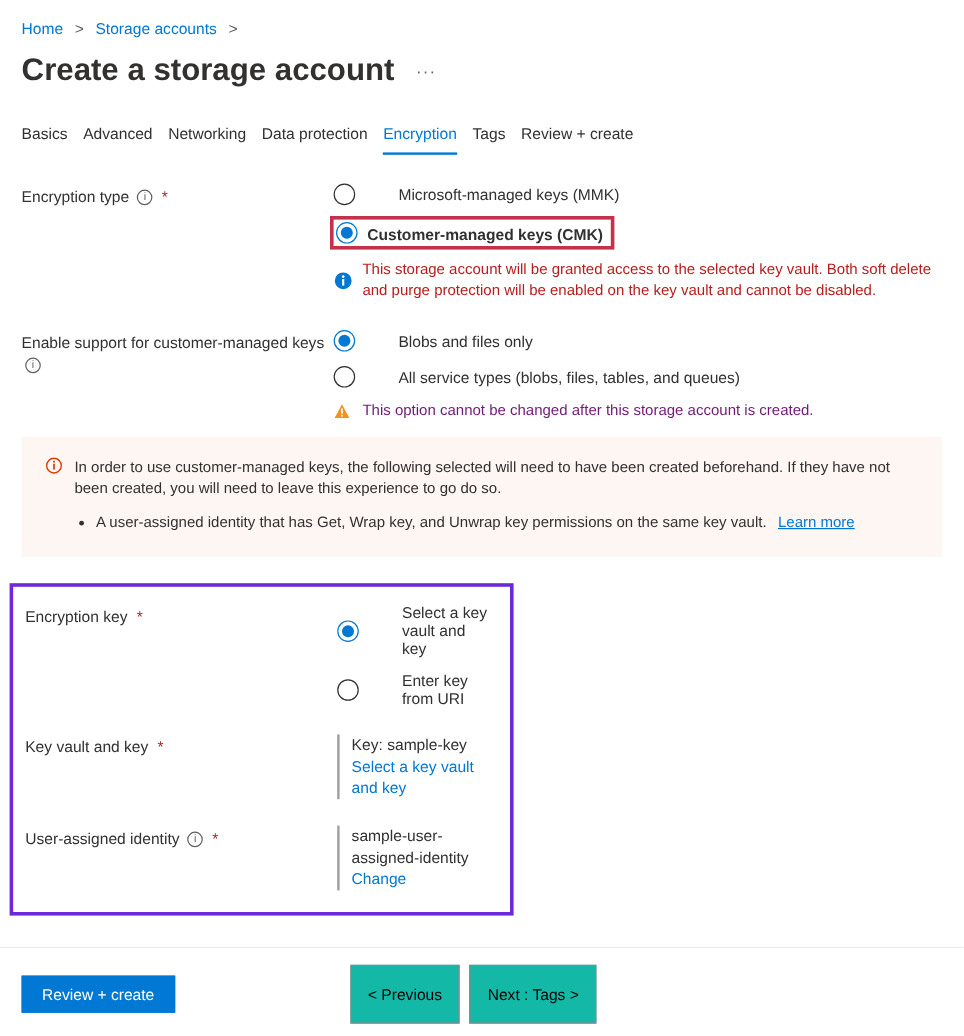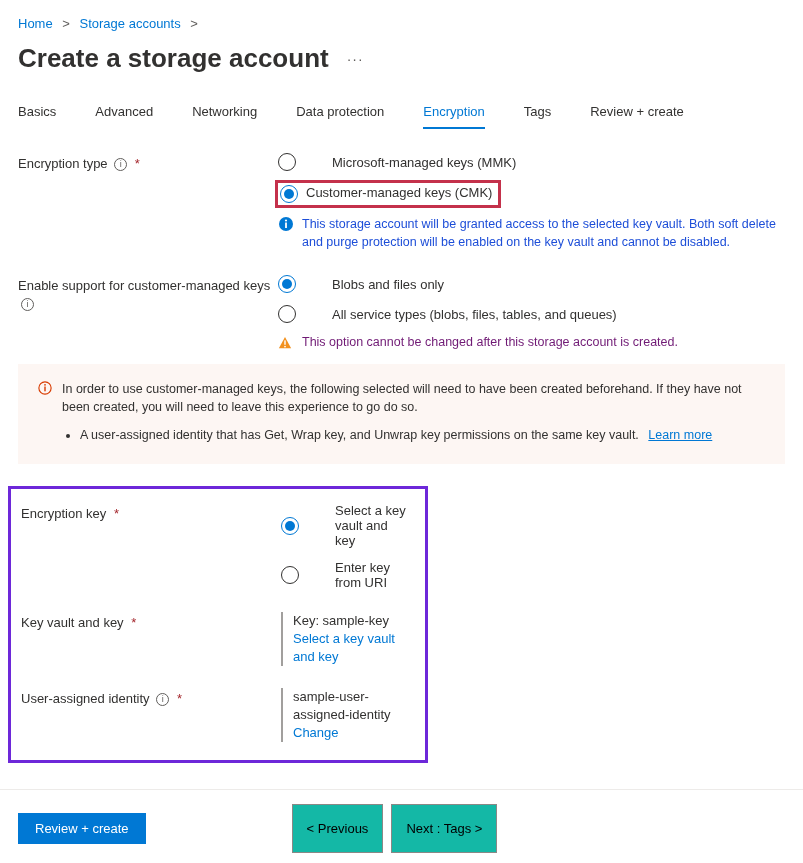--- a/index.html
+++ b/index.html
@@ -6,40 +6,40 @@
     body { font-family: "Segoe UI", -apple-system, sans-serif; font-size: 13px; color: #323130; background: #fff; padding: 0; width: 803px; }
     
     .breadcrumb { padding: 16px 18px 6px; font-size: 13px; }
     .breadcrumb a { color: #0078d4; text-decoration: none; }
     .breadcrumb-sep { color: #605e5c; margin: 0 6px; }
     
     .page-header { padding: 6px 18px 18px; display: flex; align-items: center; }
     .page-title { font-size: 26px; font-weight: 600; color: #323130; margin-right: 18px; }
     .more-btn { color: #605e5c; font-size: 14px; letter-spacing: 1px; cursor: pointer; }
     
-    .tabs { padding: 0 18px; border-bottom: none; display: flex; gap: 39px; margin-bottom: 24px; margin-top: 6px; }
+    .tabs { padding: 0 18px; border-bottom: none; display: flex; gap: 13px; margin-bottom: 24px; margin-top: 6px; }
     .tab { padding: 6px 0 8px; color: #323130; cursor: pointer; border-bottom: 2px solid transparent; font-size: 13px; }
     .tab.active { color: #0078d4; border-bottom: 2px solid #0078d4; font-weight: 400; }
     
     .form-area { padding: 0 18px; }
     .form-row { display: flex; margin-bottom: 14px; align-items: flex-start; }
     .form-label { width: 260px; flex-shrink: 0; padding-top: 2px; font-size: 13px; color: #323130; line-height: 18px; }
     .form-label .info-icon { display: inline-block; width: 13px; height: 13px; border: 1px solid #605e5c; border-radius: 50%; text-align: center; font-size: 9px; line-height: 11px; margin-left: 3px; color: #605e5c; vertical-align: middle; }
     .form-label .req { color: #a4262c; margin-left: 4px; }
     .form-controls { flex: 1; }
     
     .radio-row { display: flex; align-items: center; margin-bottom: 12px; font-size: 13px; gap: 28px; }
     .radio-circle { width: 18px; height: 18px; border: 1px solid #323130; border-radius: 50%; margin-right: 8px; display: flex; align-items: center; justify-content: center; flex-shrink: 0; }
     .radio-circle.checked { border-color: #0078d4; }
     .radio-circle.checked::after { content: ""; width: 10px; height: 10px; border-radius: 50%; background: #0078d4; }
     
-    .highlight-box { border: 3px solid #c4314b; display: inline-flex; align-items: flex-start; padding: 2px 6px 2px 2px; margin: -3px -6px -3px -3px; }
+    .highlight-box { border: 3px solid #c4314b; display: inline-flex; align-items: flex-end; padding: 2px 6px 2px 2px; margin: -3px -6px -3px -3px; font-weight: bold; }
     .highlight-box .radio-circle { margin-left: 0; }
     
-    .info-line { display: flex; font-size: 12.5px; color: #1d4ed8; margin-top: 6px; margin-bottom: 10px; line-height: 18px; }
+    .info-line { display: flex; font-size: 12.5px; color: #b91c1c; margin-top: 6px; margin-bottom: 10px; line-height: 18px; align-items: center; }
     .info-icon-blue { width: 16px; height: 16px; flex-shrink: 0; margin-right: 8px; margin-top: 1px; }
     .info-text { flex: 1; }
     
     .warn-line { display: flex; font-size: 12.5px; color: #701a75; margin-top: 8px; }
     .warn-icon { width: 14px; height: 14px; flex-shrink: 0; margin-right: 10px; margin-top: 1px; }
     
     .callout { background: #fdf6f3; margin: 12px 0 22px; padding: 16px 20px; position: relative; font-size: 12.5px; line-height: 18px; }
     .callout-icon { position: absolute; left: 20px; top: 17px; width: 14px; height: 14px; color: #d83b01; }
     .callout-body { margin-left: 24px; }
     .callout ul { margin: 10px 0 0 18px; }

